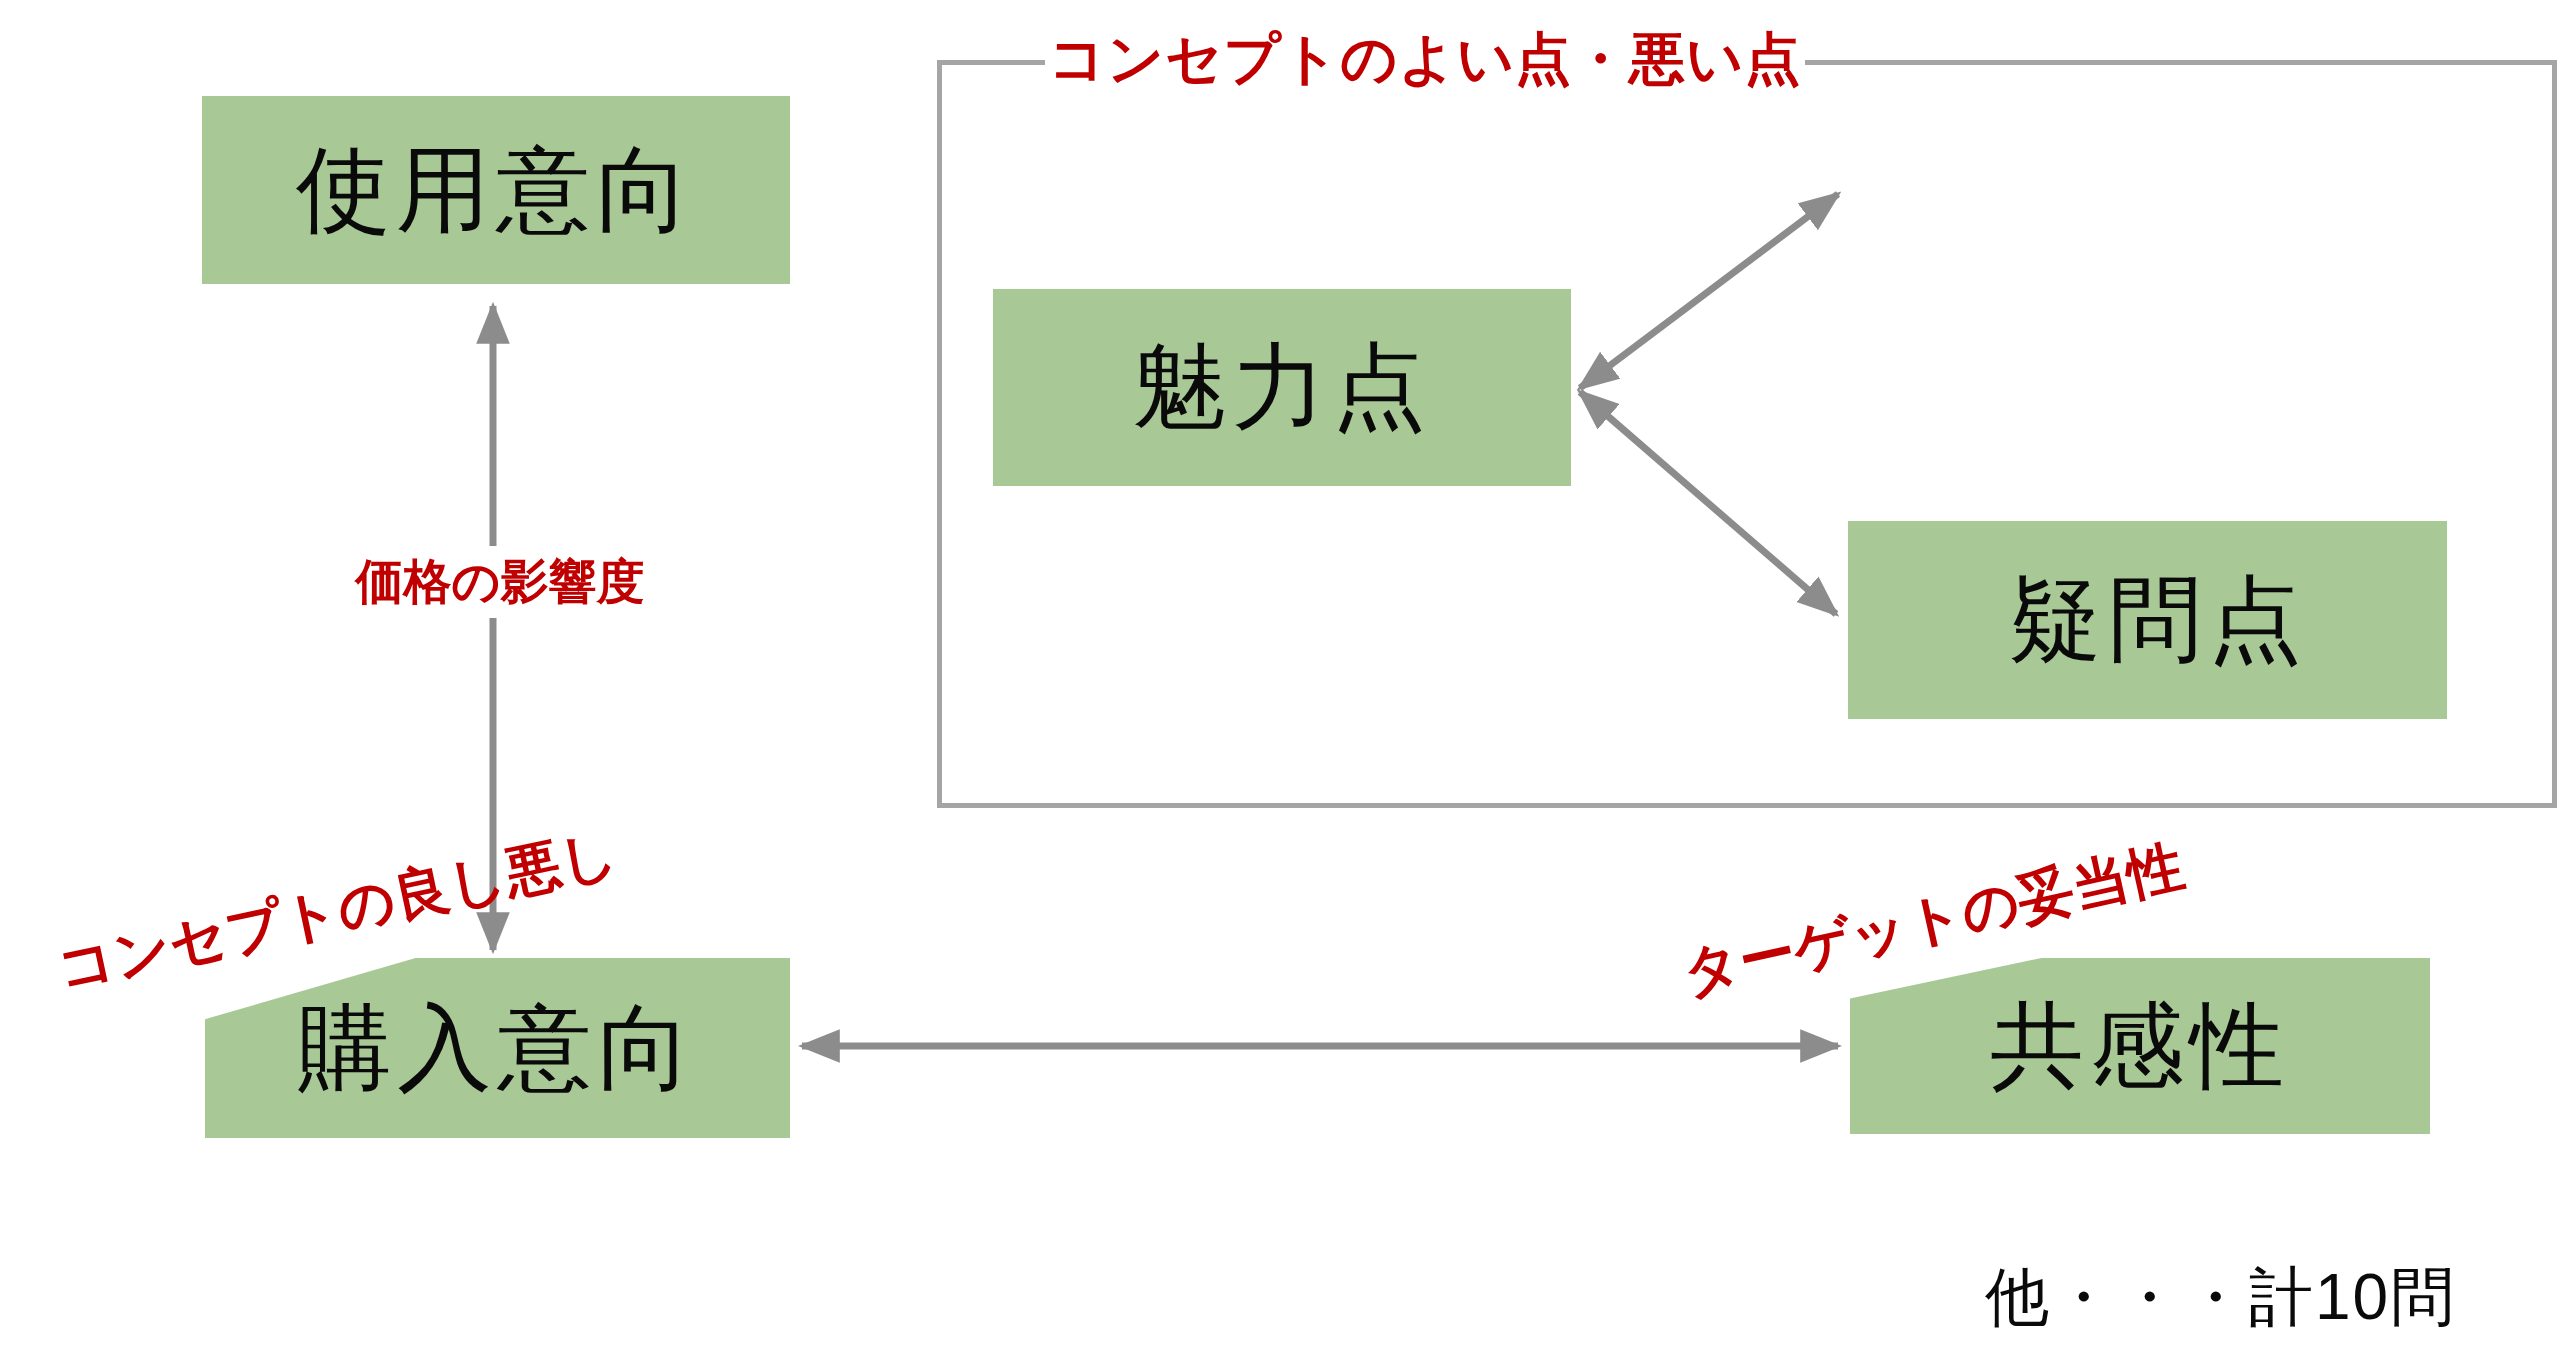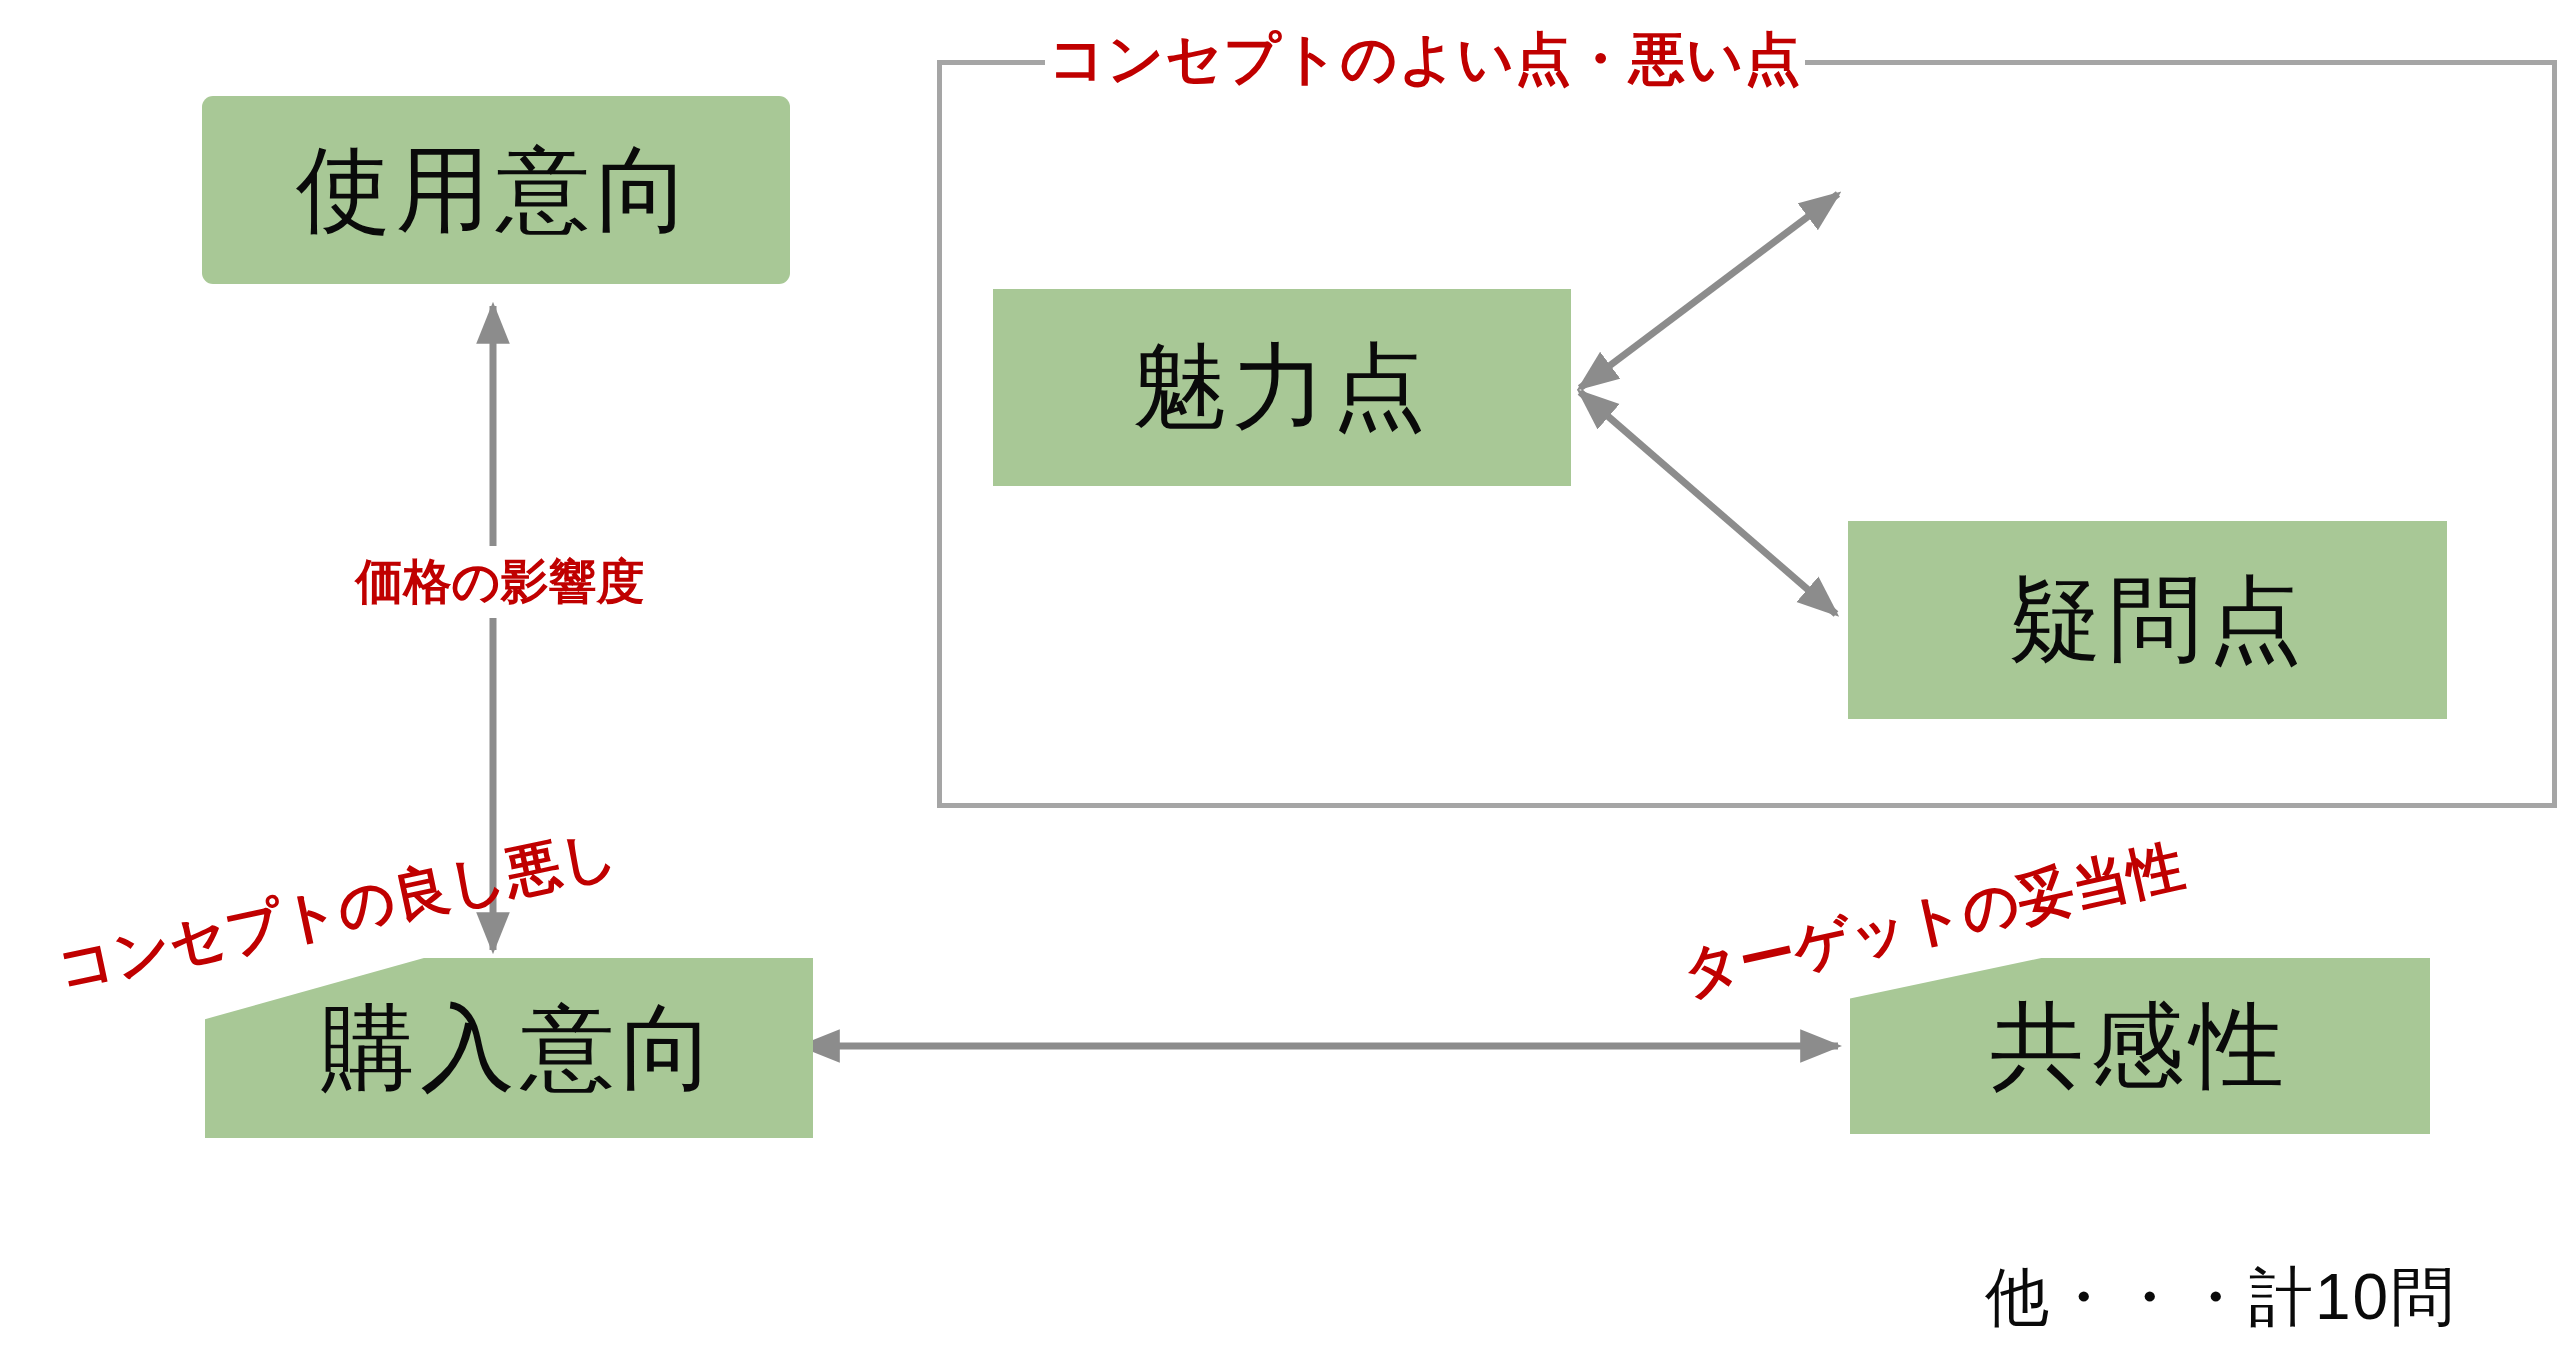--- a/index.html
+++ b/index.html
@@ -49,23 +49,23 @@
     position: absolute;
     background: var(--box-fill, #a8c896);
     color: var(--text-black, #0a0a0a);
     display: flex;
     align-items: center;
     justify-content: center;
     font-size: 94px;
     letter-spacing: 6px;
     white-space: nowrap;
   }
-  #box-usage     { left: 202px;  top: 96px;  width: 588px; height: 188px; border-radius: 11px; }
+  #box-usage     { left: 202px;  top: 96px;  width: 588px; height: 188px; }
   #box-purchase  { left: 205px;  top: 958px; width: 585px; height: 180px;
-                   clip-path: polygon(0 34%, 36% 0, 100% 0, 100% 100%, 0 100%); padding-left: 23px; }
+                   clip-path: polygon(0 34%, 36% 0, 100% 0, 100% 100%, 0 100%); }
   #box-attraction{ left: 993px;  top: 289px; width: 578px; height: 197px; }
   #box-novelty   { left: 1848px; top: 88px;  width: 578px; height: 198px; }
   #box-question  { left: 1848px; top: 521px; width: 578px; height: 198px; padding-left: 21px; }
   #box-empathy   { left: 1850px; top: 958px; width: 580px; height: 176px;
                    clip-path: polygon(0 23%, 33% 0, 100% 0, 100% 100%, 0 100%); }
 
   .red-label {
     position: absolute;
     color: var(--accent-red, #c00000);
     font-weight: bold;

